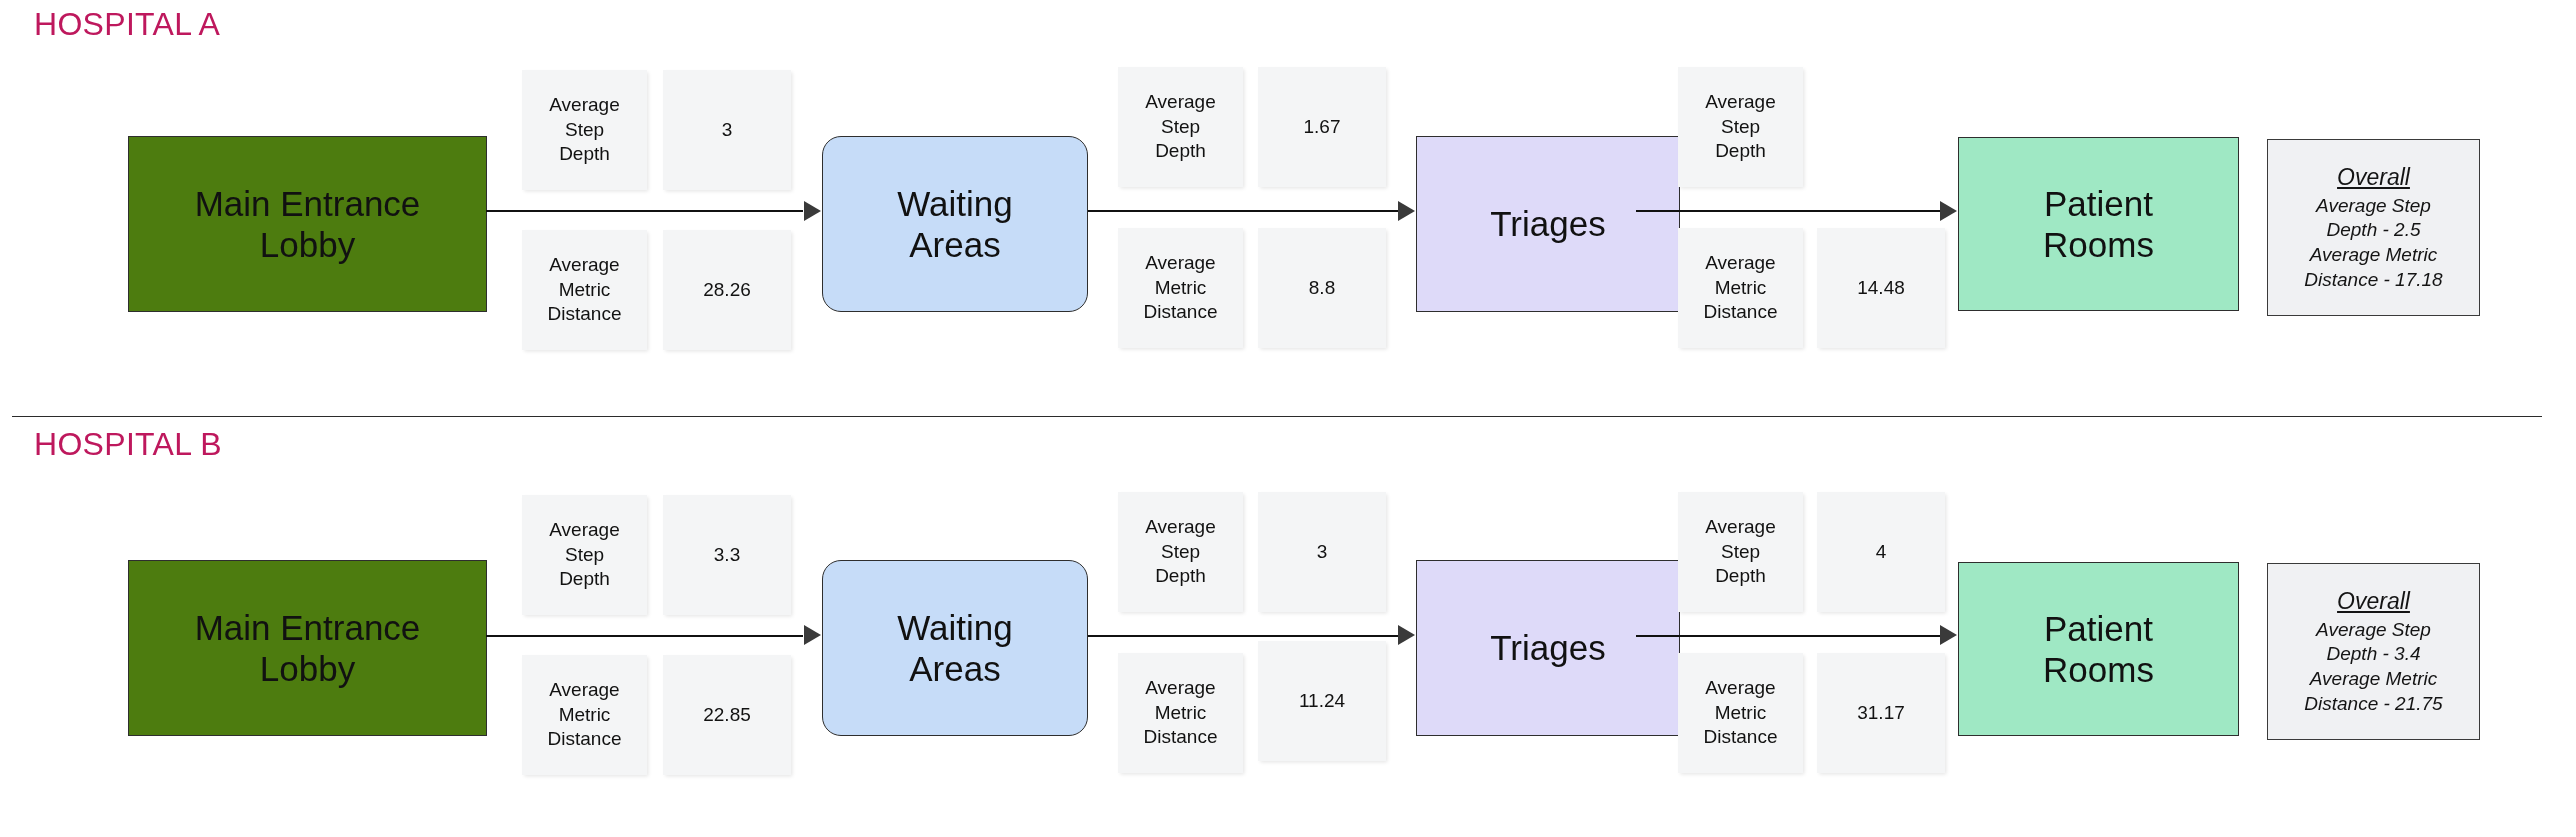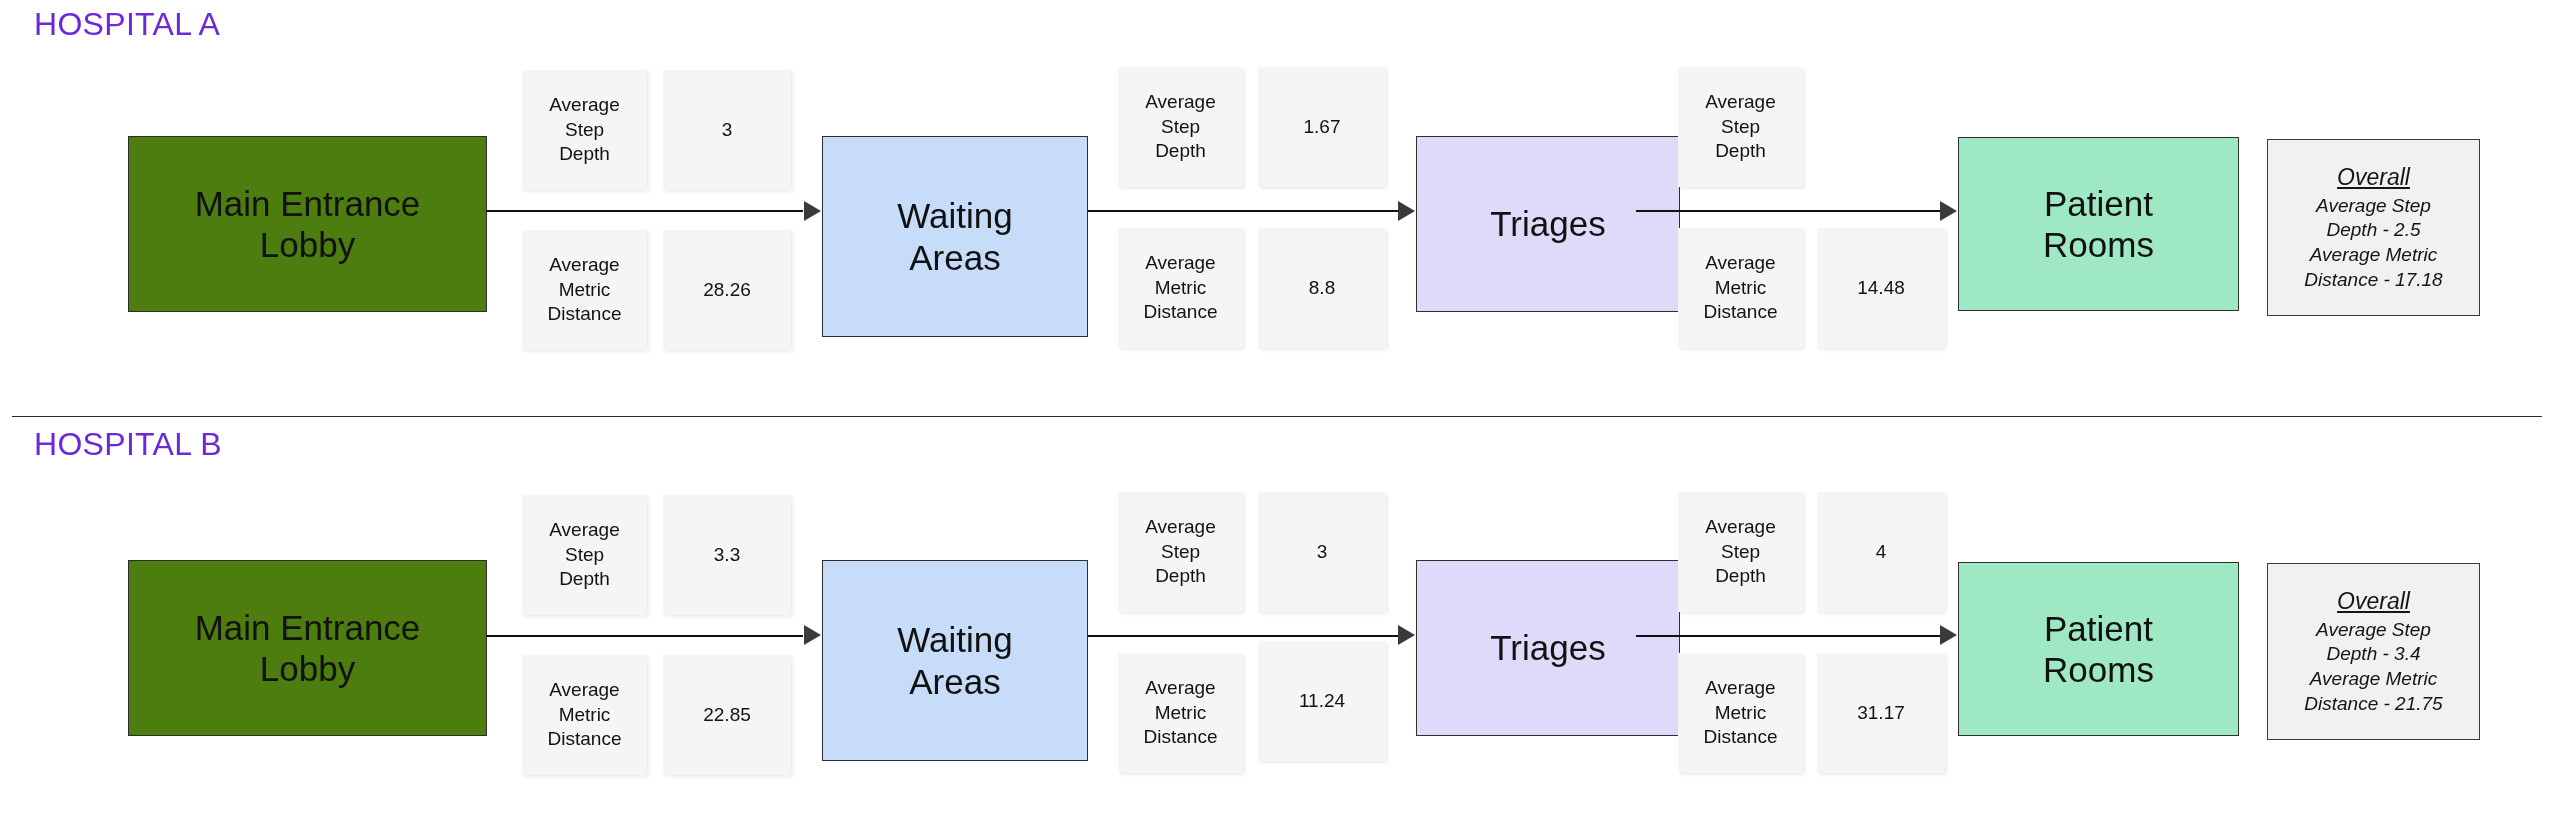--- a/index.html
+++ b/index.html
@@ -7,35 +7,35 @@
   .canvas{position:relative;width:2576px;height:838px;background:#fff;}
 
   .section{position:absolute;left:0;width:2576px;}
   #section-a{top:0;height:417px;}
   #section-b{top:417px;height:421px;}
 
   .divider{position:absolute;left:12px;top:416px;width:2530px;height:0;border-top:1.8px solid #2b2b2b;}
 
   .hospital-title{
     position:absolute;left:34px;font-size:32px;font-weight:400;letter-spacing:0.3px;
-    color:#6d28d9;font-family:"Liberation Sans",sans-serif;white-space:nowrap;
+    color:#be185d;font-family:"Liberation Sans",sans-serif;white-space:nowrap;
   }
   #section-a .hospital-title{top:6px;}
   #section-b .hospital-title{top:8.5px;}
 
   
   .proc{
     position:absolute;border:1.8px solid #2e2e2e;box-sizing:border-box;
     display:flex;align-items:center;justify-content:center;text-align:center;
     font-size:35px;line-height:1.18;font-weight:400;color:#111;
     padding:0 6px;
   }
   .proc .txt{display:block;}
   .p-lobby  {left:128px; top:136px; width:359px; height:176px; background:#4d7c0f;}
-  .p-wait   {left:822px;top:136px; width:266px; height:201px; background:#c6dcf8;}
+  .p-wait   {left:822px;top:136px; width:266px; height:176px; background:#c6dcf8;border-radius:19px;}
   .p-triage {left:1416px;top:136px; width:264px; height:176px; background:#dedaf9;}
   .p-rooms  {left:1958px;top:137px; width:281px; height:174px; background:#9fe8c4;}
 
   
   .overall{
     position:absolute;left:2267px;top:139px;width:213px;height:177px;
     background:#f0f1f3;border:1.8px solid #3a3a3a;box-sizing:border-box;
     display:flex;flex-direction:column;align-items:center;justify-content:center;
     font-style:italic;font-size:19px;line-height:1.30;color:#141414;text-align:center;
     padding:2.4px 3.6px;

